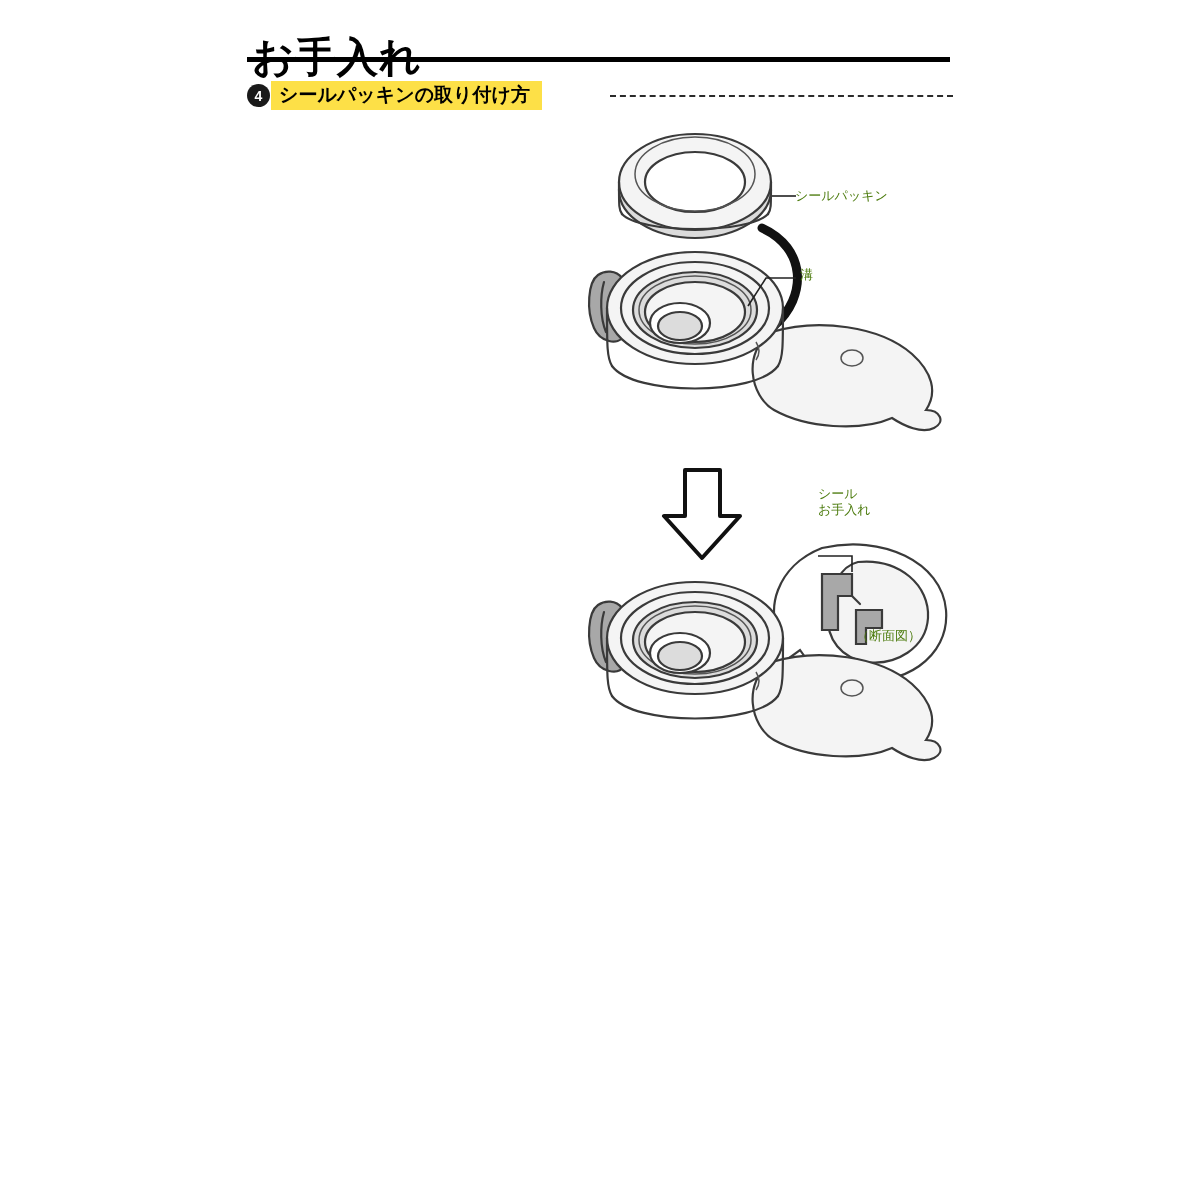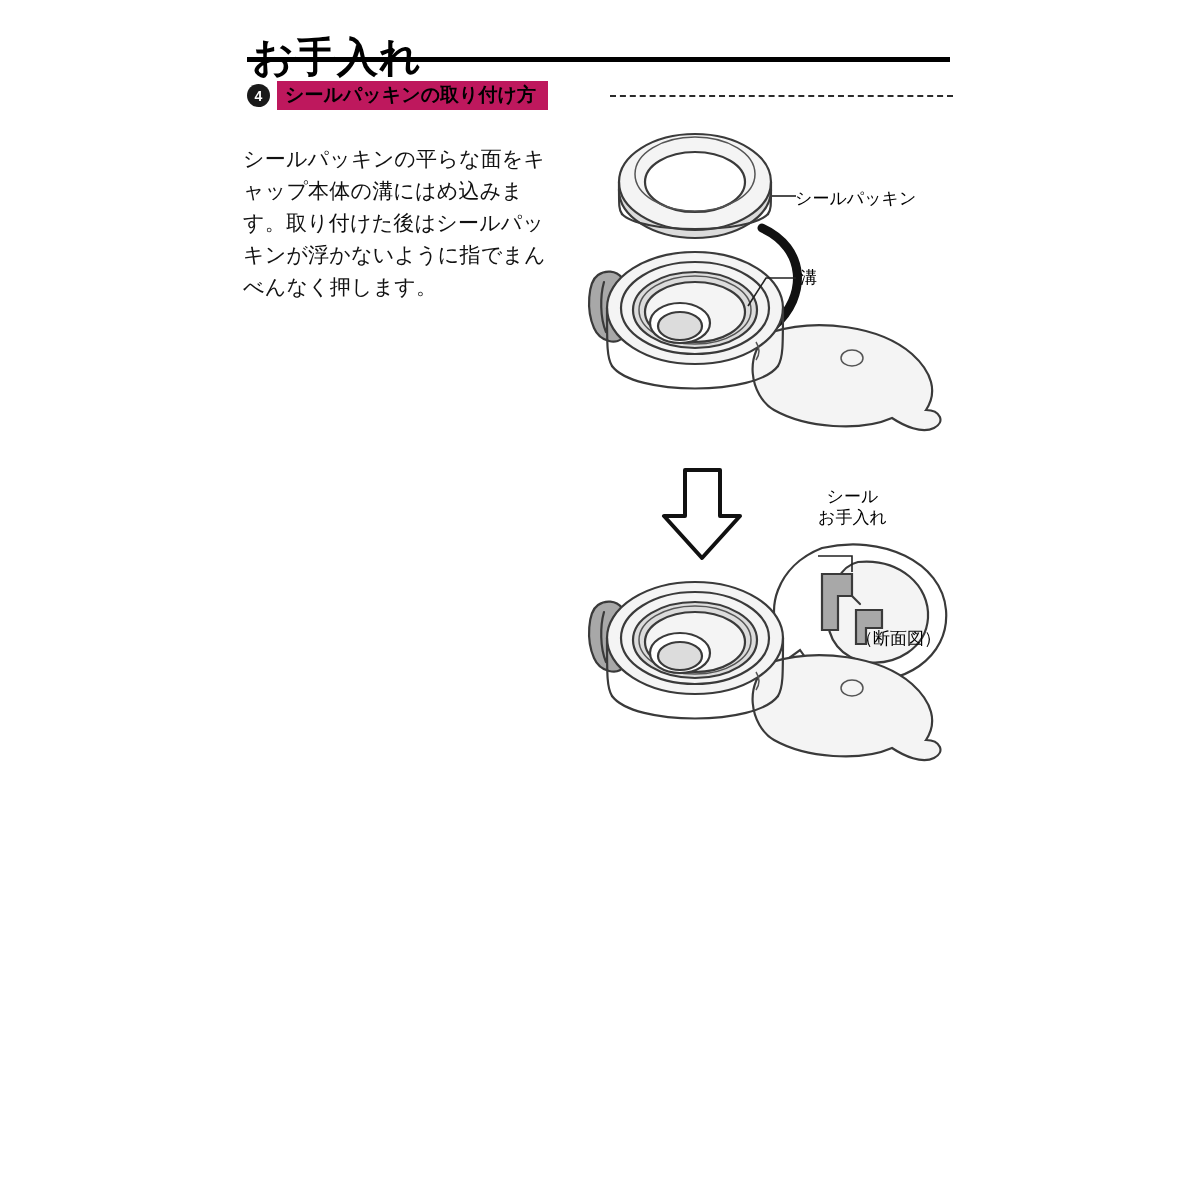--- a/index.html
+++ b/index.html
@@ -58,22 +58,22 @@
     background: #1a1a1a;
     color: #fff;
     font-size: 14px;
     font-weight: bold;
     display: flex;
     align-items: center;
     justify-content: center;
     flex: none;
   }
   .section-label {
-    margin-left: 7px;
-    background: #be185d;
+    margin-left: 1px;
+    background: #fde047;
     color: #000;
     font-size: 19px;
     font-weight: bold;
     padding: 3px 12px 4px 8px;
     line-height: 1.15;
     white-space: nowrap;
   }
   .dash-rule {
     position: absolute;
     left: 610px;
@@ -101,45 +101,44 @@
     position: absolute;
     left: 560px;
     top: 110px;
     width: 420px;
     height: 680px;
   }
   .art svg { display: block; }
 
   .callout {
     position: absolute;
-    font-size: 17px;
-    color: #000000;
+    font-size: 13px;
+    color: #4d7c0f;
     white-space: nowrap;
     line-height: 1.25;
   }
   .callout-packing-1 { left: 795px; top: 188px; }
   .callout-groove   { left: 800px; top: 267px; }
-  .callout-packing-2 { left: 818px; top: 486px; text-align: center; }
+  .callout-packing-2 { left: 818px; top: 486px; }
   .callout-section  { left: 856px; top: 628px; }
 </style>
 </head>
 <body>
 
 <div class="page">
 
   <h1 class="page-title">お手入れ</h1>
   <div class="title-rule"></div>
 
   <div class="section-head">
     <div class="step-badge">4</div>
     <div class="section-label">シールパッキンの取り付け方</div>
   </div>
   <div class="dash-rule"></div>
 
-  <p class="body-text">シールパッキンの平らな面をキャップ本体の溝にはめ込みます。取り付けた後はシールパッキンが浮かないように指でまんべんなく押します。</p>
 
   <div class="art">
     <svg width="420" height="680" viewBox="0 0 420 680" xmlns="http://www.w3.org/2000/svg">
       <defs>
         <style>
           .ln { fill:none; stroke:#3a3a3a; stroke-width:2.2; stroke-linejoin:round; stroke-linecap:round; }
           .ln-thin { fill:none; stroke:#555; stroke-width:1.5; }
           .f-lt { fill:#f4f4f4; stroke:#3a3a3a; stroke-width:2.2; }
           .f-md { fill:#dcdcdc; stroke:#3a3a3a; stroke-width:2.2; }
           .f-dk { fill:#a8a8a8; stroke:#3a3a3a; stroke-width:2.2; }

